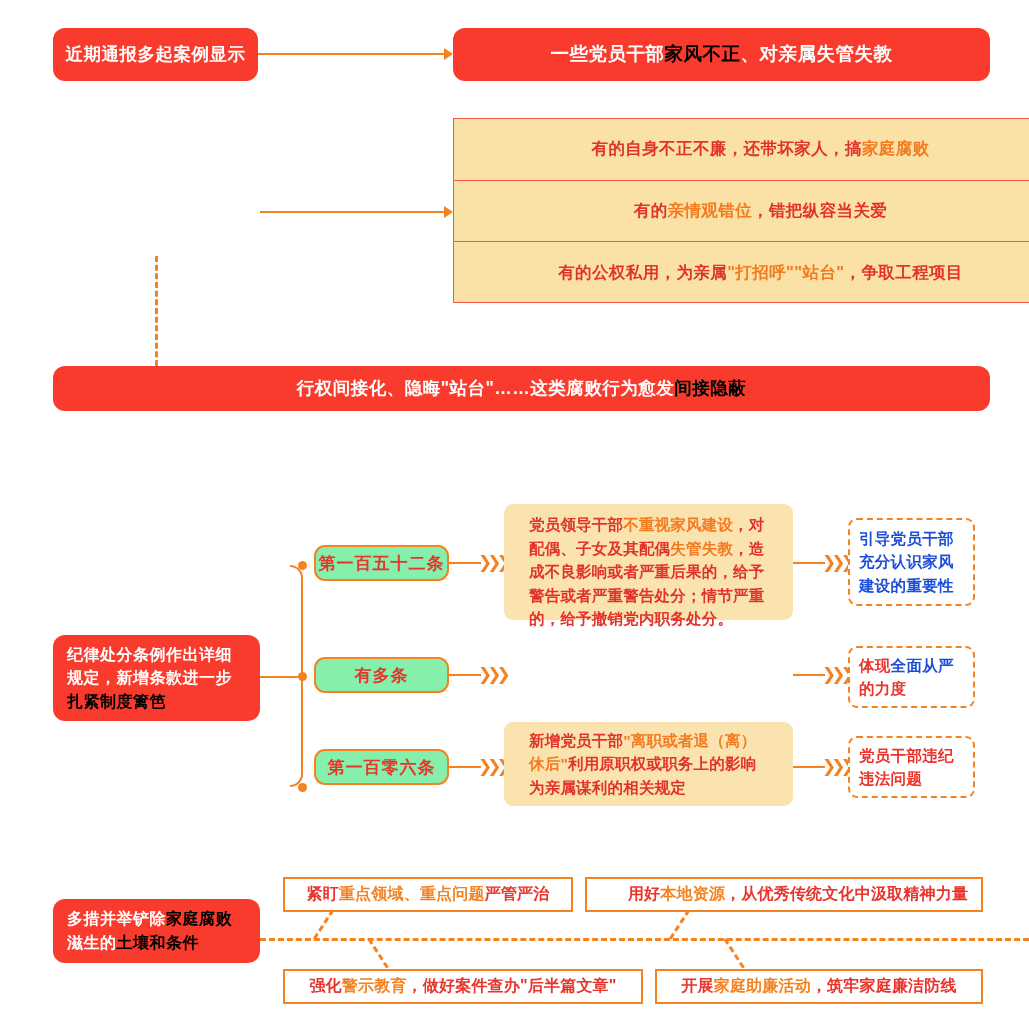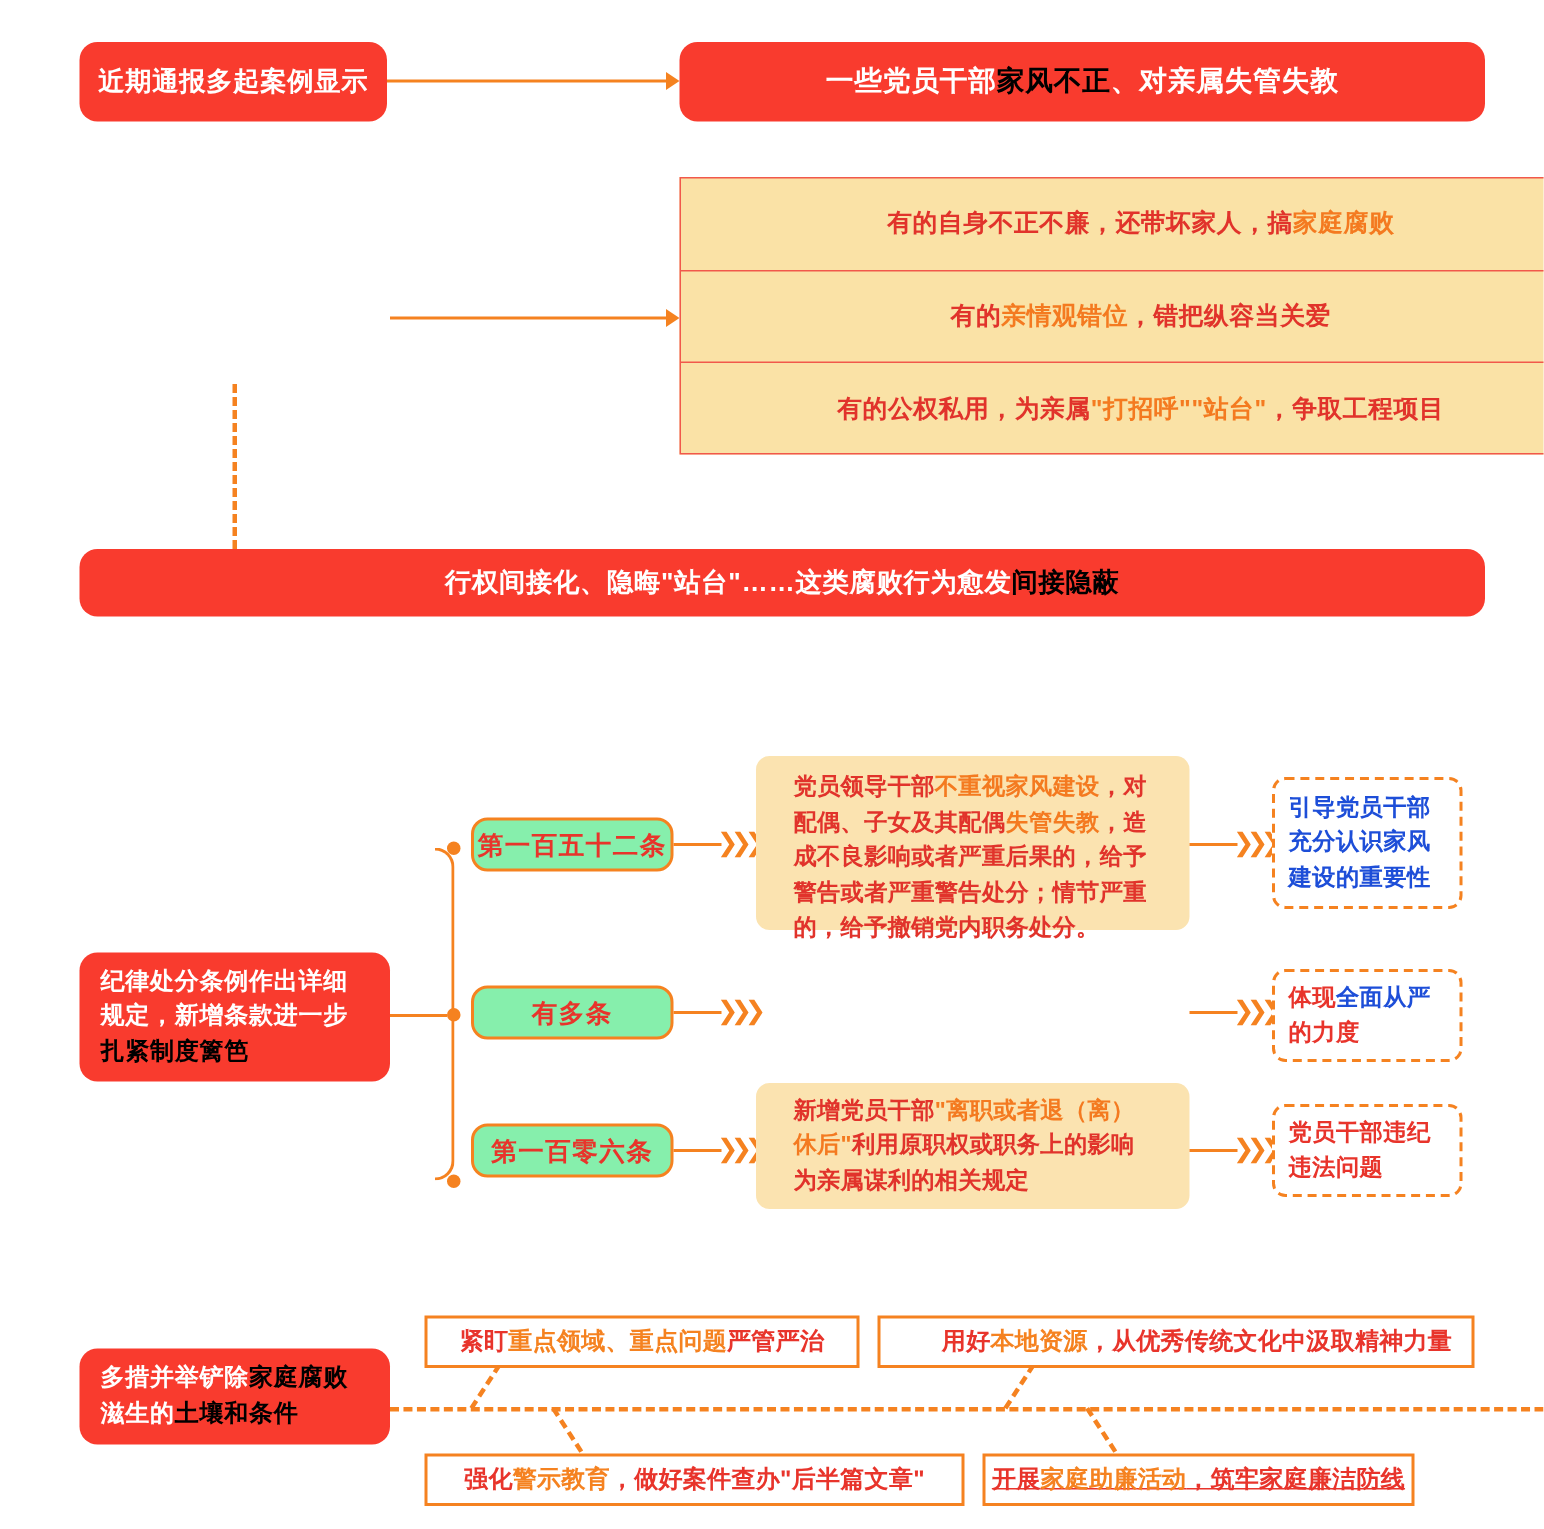--- a/index.html
+++ b/index.html
@@ -292,17 +292,17 @@
   </div>
 
   <div class="outlinebox" style="left:585px; top:877px; width:398px; height:35px;padding-left:28px;">
     <div><span>用好</span><span class="hl">本地资源</span><span>，从优秀传统文化中汲取精神力量</span></div>
   </div>
 
   <div class="outlinebox" style="left:283px; top:969px; width:360px; height:35px;">
     <div><span>强化</span><span class="hl">警示教育</span><span>，做好案件查办"后半篇文章"</span></div>
   </div>
 
-  <div class="outlinebox" style="left:655px; top:969px; width:288px; height:35px;text-decoration:underline;">
+  <div class="outlinebox" style="left:655px; top:969px; width:328px; height:35px;">
     <div><span>开展</span><span class="hl">家庭助廉活动</span><span>，筑牢家庭廉洁防线</span></div>
   </div>
 
 </div>
 
 </body></html>

